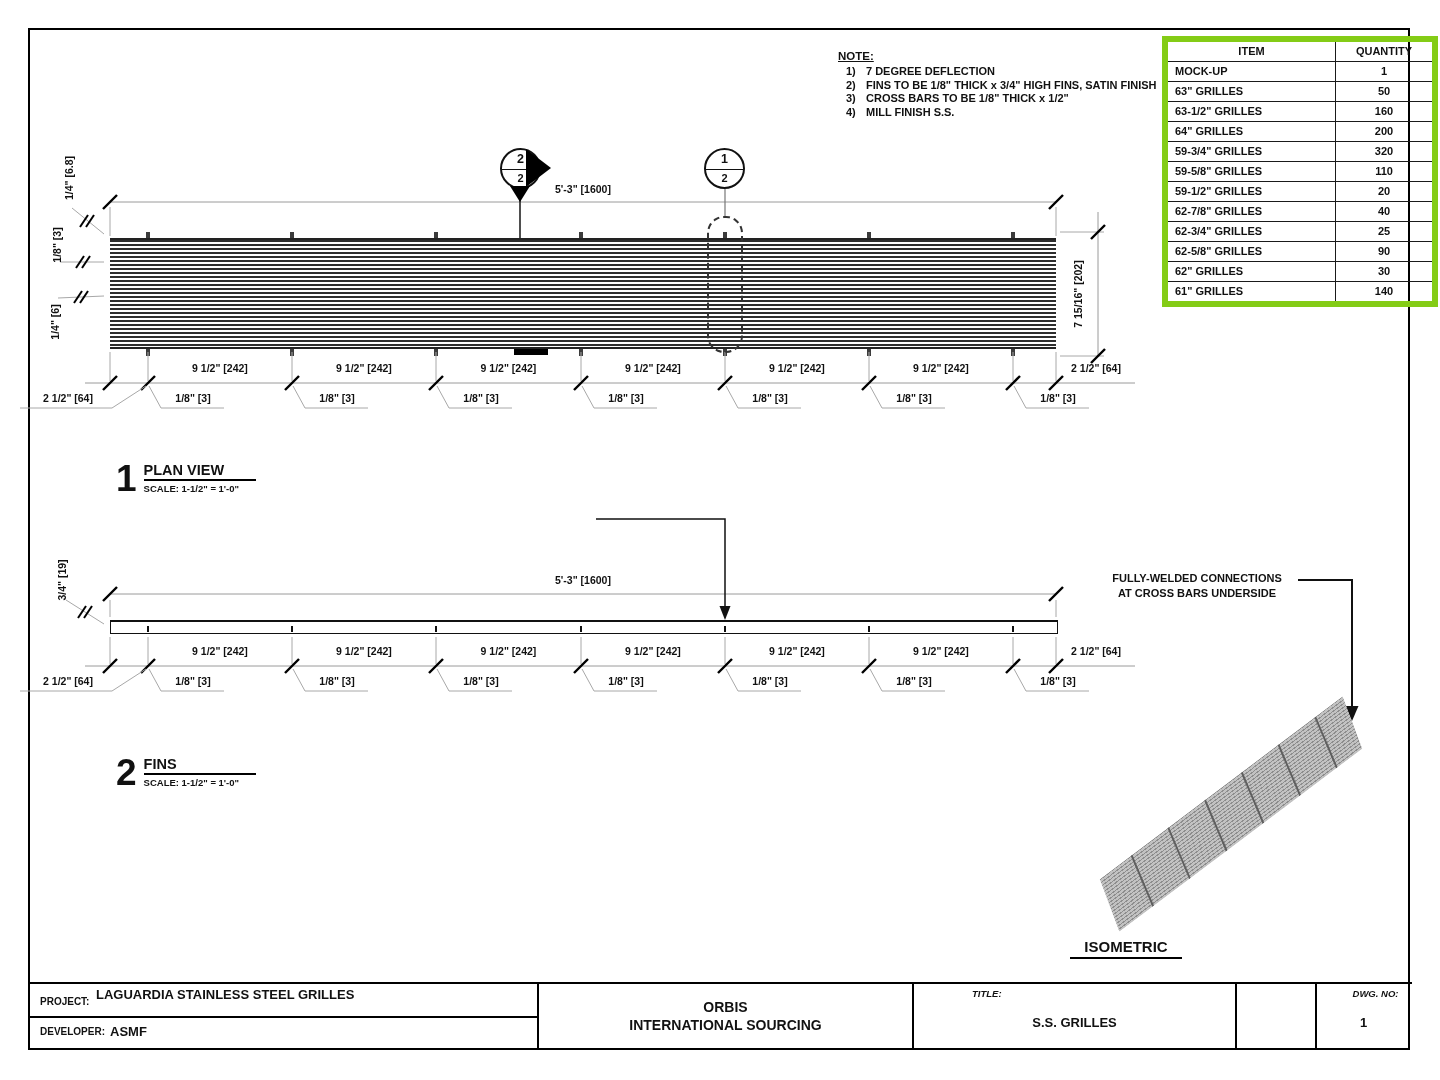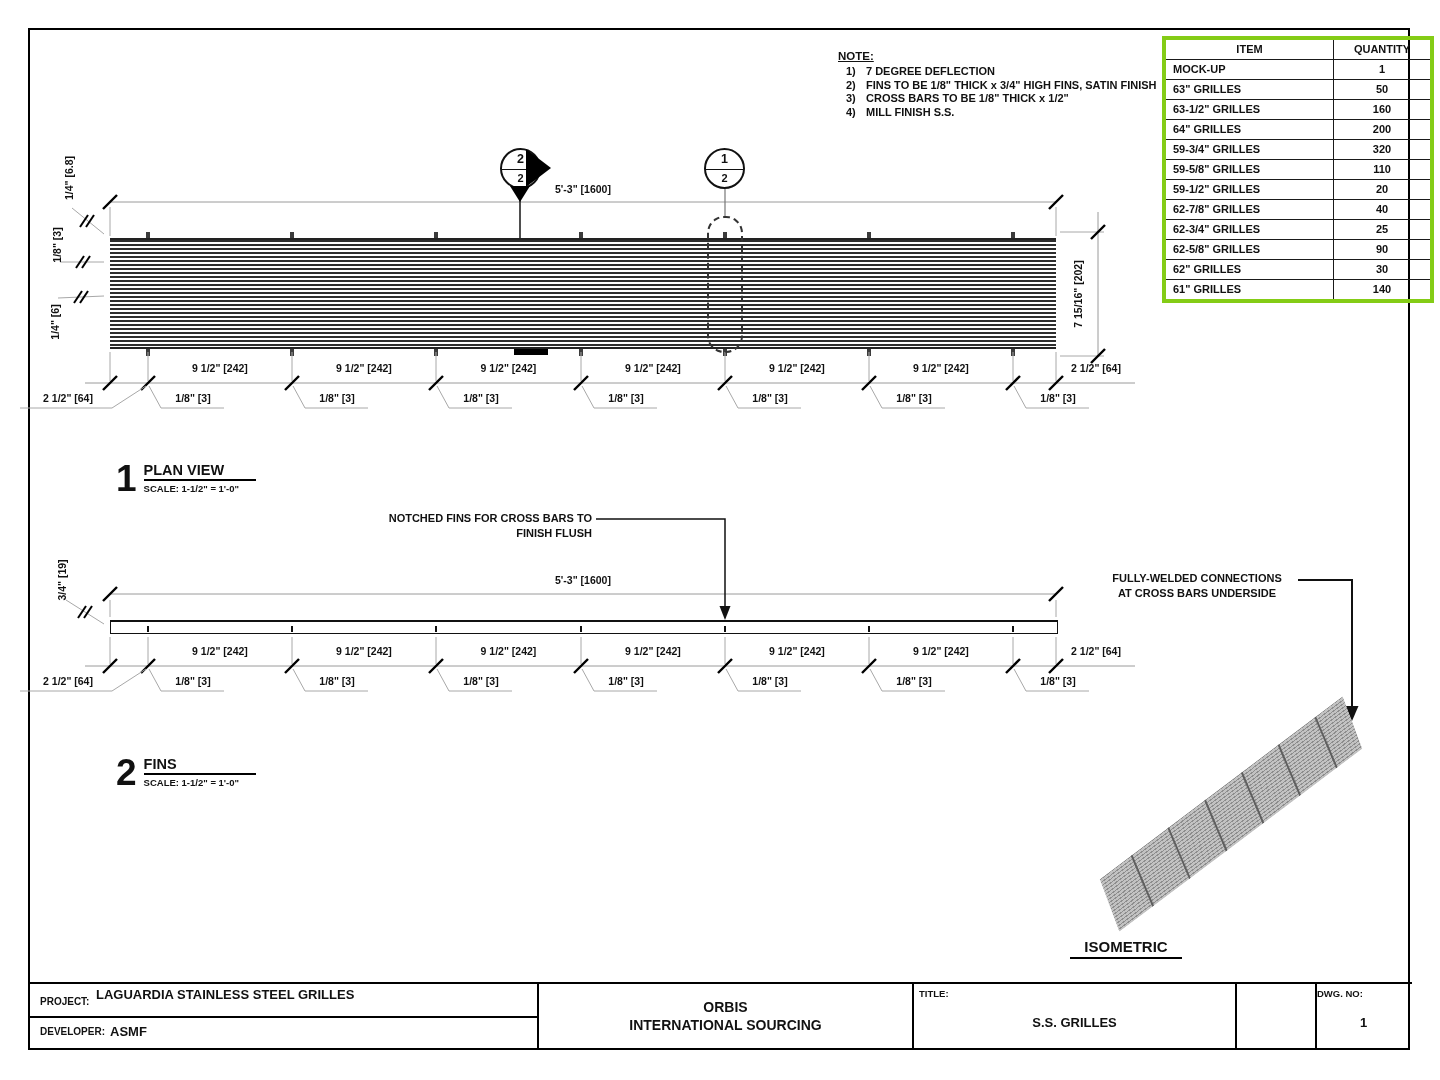--- a/index.html
+++ b/index.html
@@ -11,21 +11,21 @@
   .xl{stroke:#a8a8a8;stroke-width:1;fill:none;}
   .xl2{stroke:#777;stroke-width:1.2;}
   .sl{stroke:#222;stroke-width:1.6;}
   .ll{stroke:#111;stroke-width:1.5;fill:none;}
   .ll2{stroke:#111;stroke-width:2;fill:none;}
   .tick{stroke:#000;stroke-width:2.4;}
   .bk{stroke:#000;stroke-width:2;}
   .dim{position:absolute;z-index:2;font-size:10.5px;font-weight:600;text-align:center;white-space:nowrap;color:#111;}
   .vtext{position:absolute;z-index:2;font-size:10.5px;font-weight:600;text-align:center;white-space:nowrap;transform:rotate(-90deg);}
   
-  .qty{position:absolute;left:1162px;top:36px;z-index:2;border-collapse:collapse;border:4px solid #84cc16;}
+  .qty{position:absolute;left:1162px;top:36px;z-index:2;border-collapse:collapse;border:6px solid #84cc16;}
   .qty th,.qty td{border:1.6px solid #1a1a1a;font-size:11px;font-weight:600;height:19px;padding:0 2px;line-height:1;}
   .qty th{text-align:center;}
   .qty .td-item{width:158px;text-align:left;padding-left:7px;}
   .qty .td-qty{width:92px;text-align:center;}
   
   .notes{position:absolute;left:838px;top:50px;z-index:2;}
   .notes-title{font-size:11.5px;font-weight:700;text-decoration:underline;margin-bottom:3px;}
   .note-row{display:flex;font-size:11px;font-weight:600;margin-bottom:1.5px;}
   .note-num{width:28px;padding-left:8px;box-sizing:border-box;}
   
@@ -309,24 +309,20 @@
   <div class="dim" style="left:1056px;top:362px;width:80px;">2 1/2" [64]</div>
 
   <div class="vt" style="left:116px;top:462px;">
     <div class="vt-num">1</div>
     <div>
       <div class="vt-title">PLAN VIEW</div>
       <div class="vt-scale">SCALE: 1-1/2" = 1'-0"</div>
     </div>
   </div>
 
-  <div class="ann" style="left:336px;top:511px;width:256px;text-align:right;">
-    <div>NOTCHED FINS FOR CROSS BARS TO</div>
-    <div>FINISH FLUSH</div>
-  </div>
 
   <div class="finsbar"></div>
 
   <div class="dim" style="left:110px;top:574px;width:946px;">5'-3" [1600]</div>
   <div class="vtext" style="left:30px;top:574px;width:64px;">3/4" [19]</div>
   <div class="dim" style="left:24px;top:675px;width:88px;">2 1/2" [64]</div>
   <div class="dim" style="left:1056px;top:645px;width:80px;">2 1/2" [64]</div>
 
   <div class="vt" style="left:116px;top:756px;">
     <div class="vt-num">2</div>
@@ -362,23 +358,23 @@
   <div class="tb-label" style="left:40px;top:989px;margin-top:7px;">PROJECT:</div>
   <div class="tb-value" style="left:96px;top:987px;">LAGUARDIA STAINLESS STEEL GRILLES</div>
   <div class="tb-label" style="left:40px;top:1026px;text-align:center;">DEVELOPER:</div>
   <div class="tb-value" style="left:110px;top:1024px;">ASMF</div>
 
   <div class="tb-company">
     <div>ORBIS</div>
     <div>INTERNATIONAL SOURCING</div>
   </div>
 
-  <div class="tb-small" style="left:919px;top:988px;">TITLE:</div>
+  <div class="tb-small" style="left:972px;top:988px;font-style:italic;">TITLE:</div>
   <div class="tb-value" style="left:914px;top:1015px;width:321px;text-align:center;">S.S. GRILLES</div>
-  <div class="tb-small" style="left:1317px;top:988px;width:117px;">DWG. NO:</div>
+  <div class="tb-small" style="left:1317px;top:988px;width:117px;text-align:center;font-style:italic;">DWG. NO:</div>
   <div class="tb-value" style="left:1317px;top:1015px;width:93px;text-align:center;">1</div>
 
 <div class="notch" style="left:147px;top:626px;width:2px;height:6px;"></div>
     <div class="notch" style="left:291px;top:626px;width:2px;height:6px;"></div>
     <div class="notch" style="left:435px;top:626px;width:2px;height:6px;"></div>
     <div class="notch" style="left:580px;top:626px;width:2px;height:6px;"></div>
     <div class="notch" style="left:724px;top:626px;width:2px;height:6px;"></div>
     <div class="notch" style="left:868px;top:626px;width:2px;height:6px;"></div>
     <div class="notch" style="left:1012px;top:626px;width:2px;height:6px;"></div>
     <div class="dim" style="left:180px;top:362px;width:80px;">9 1/2" [242]</div>

